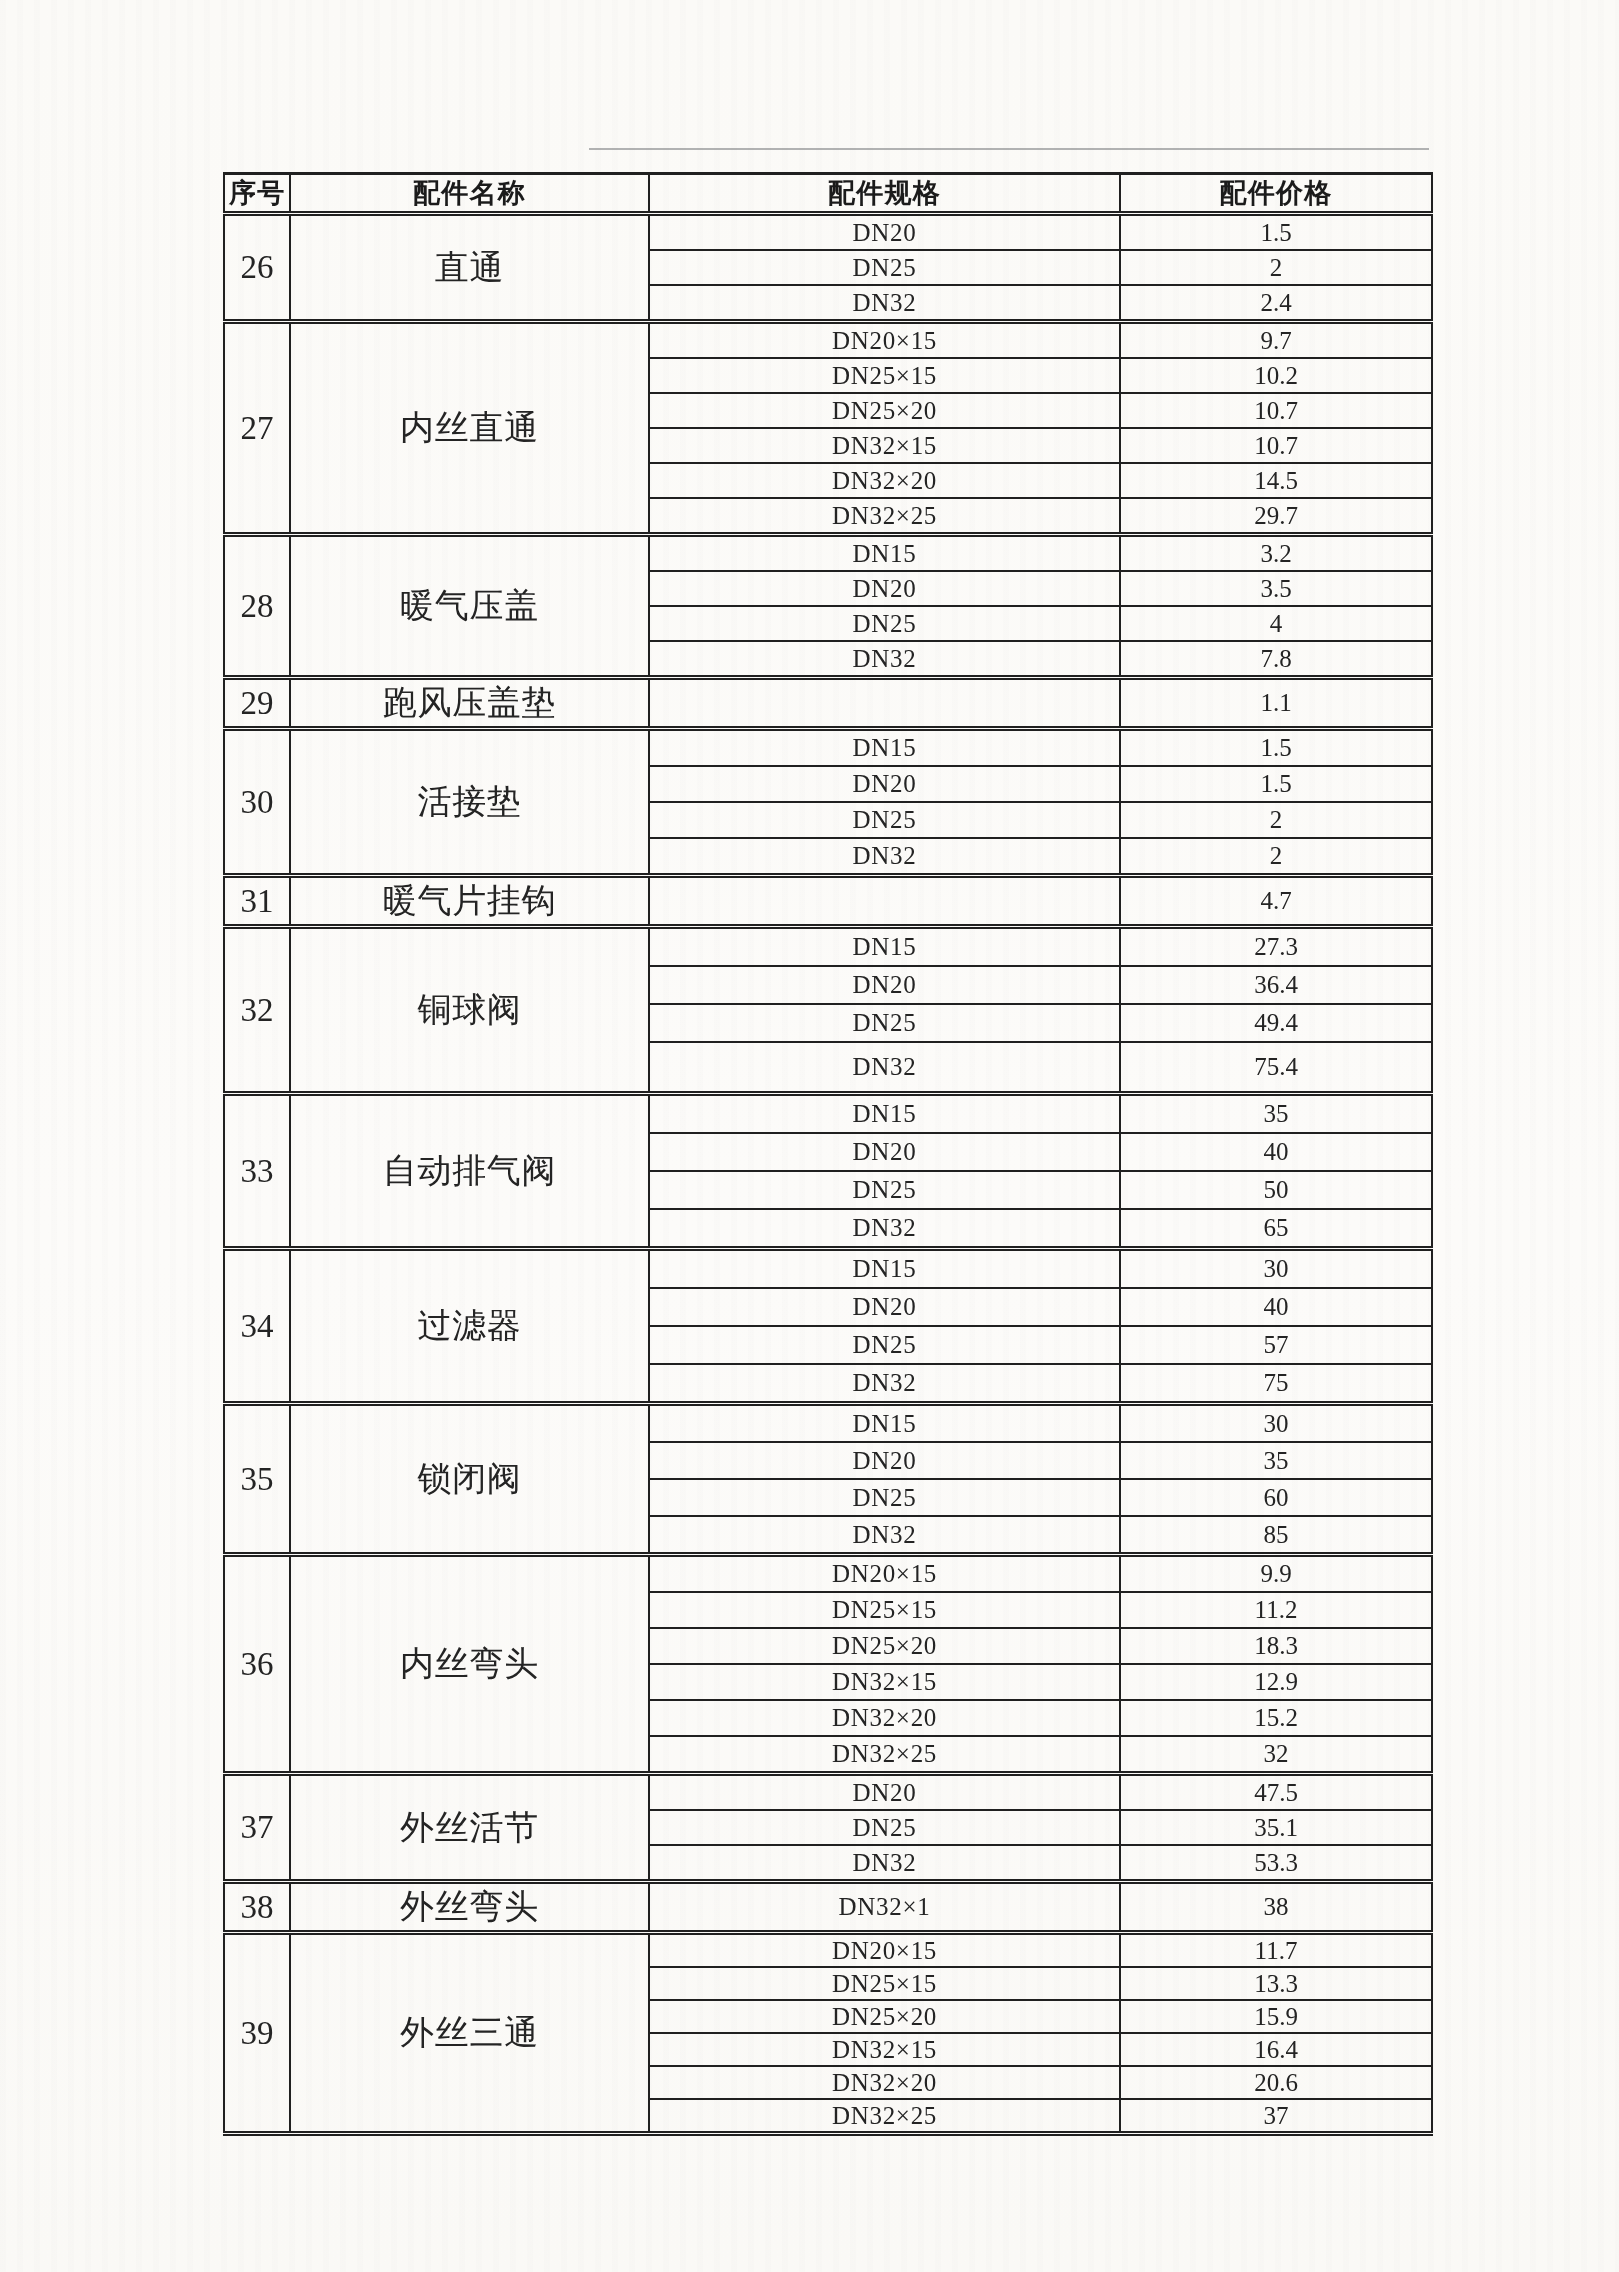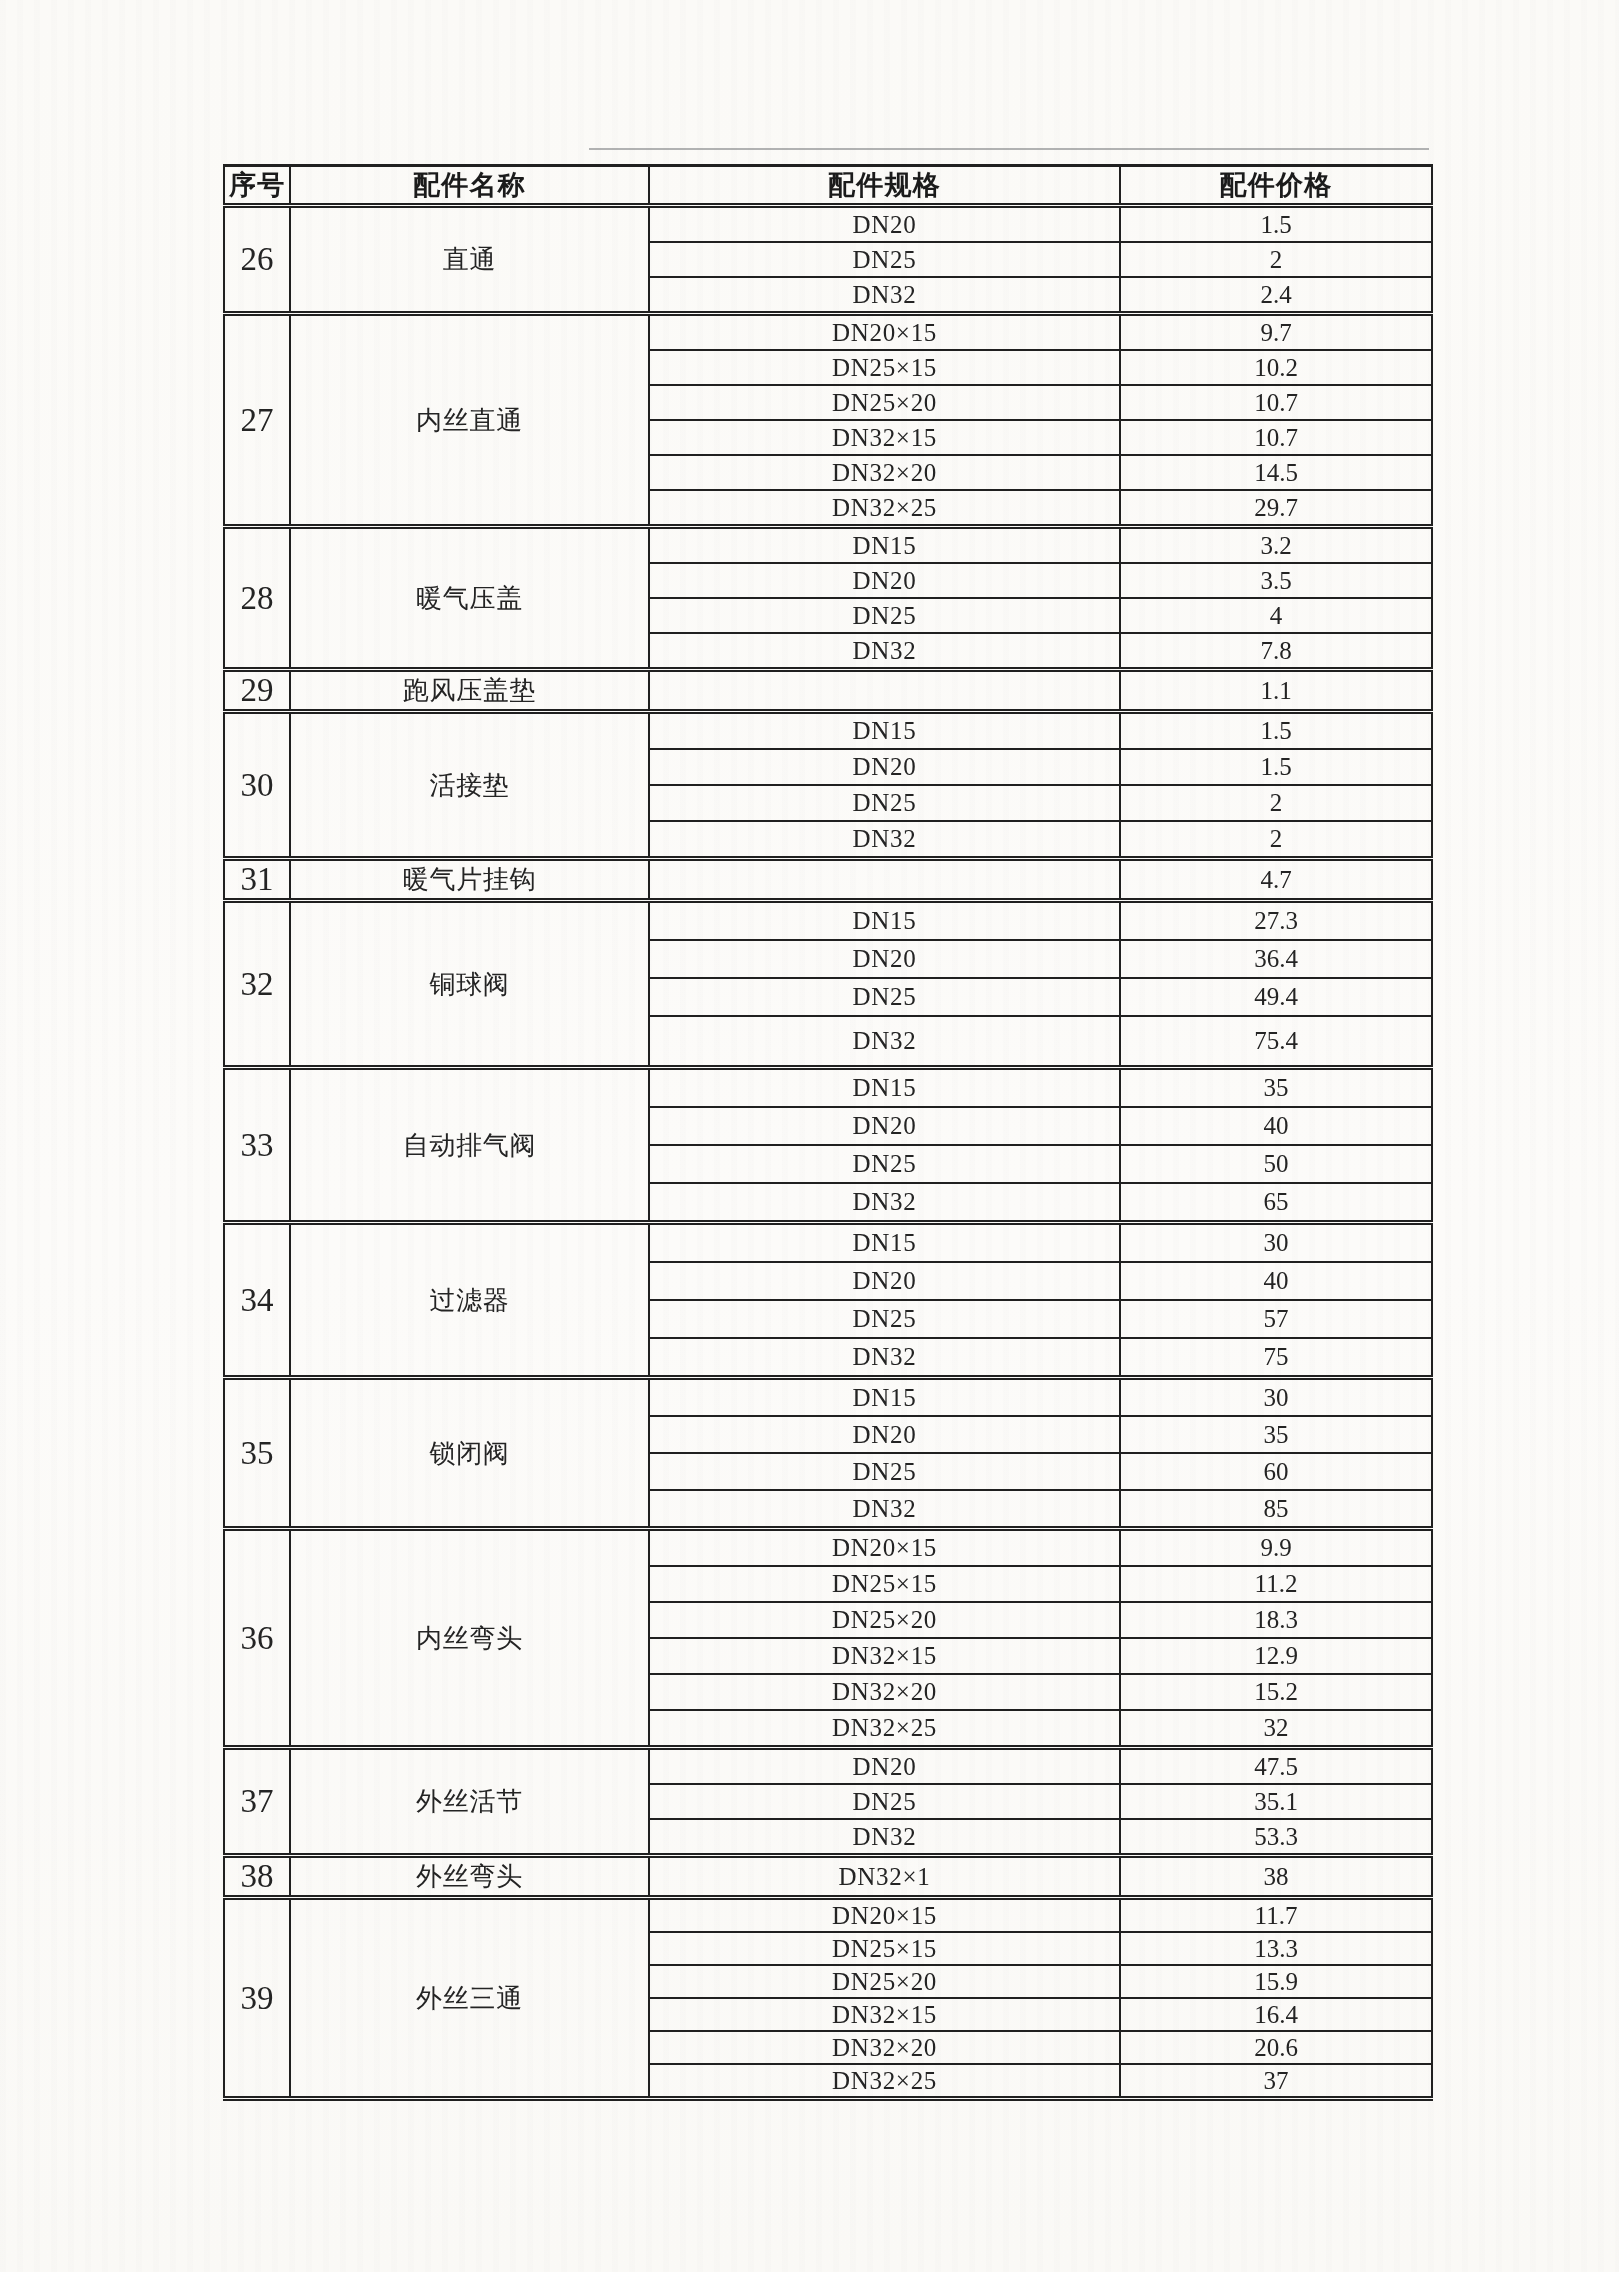--- a/index.html
+++ b/index.html
@@ -29,21 +29,21 @@
     top:148px;
     left:589px;
     width:840px;
     height:2px;
     background:#3a3d42;
     opacity:.38;
   }
   table.price-table{
     position:absolute;
     left:223px;
-    top:164px;
+    top:172px;
     width:1207px;
     border-collapse:collapse;
     table-layout:fixed;
     border:2.6px solid var(--line);
     border-top:3.3px solid var(--line);
     border-bottom:5.9px double var(--line);
   }
   col.c-no{width:66px;}
   col.c-name{width:359px;}
   col.c-spec{width:471px;}
@@ -64,21 +64,21 @@
     font-size:27px;
     letter-spacing:1.3px;
     height:30px;
     border-bottom:5.9px double var(--line);
     color:#1b1b1b;
   }
   td{
     font-size:25px;
     color:var(--ink);
   }
-  td.col-name{font-size:26px;letter-spacing:0.7px;}
+  td.col-name{font-size:34px;letter-spacing:0.7px;}
   td.col-no{font-size:33px;}
   td.col-spec{letter-spacing:0.7px;}
   tr.sec-start td{border-top:5.9px double var(--line);}
   
   tr.sec-26 td{height:33px;}
   tr.sec-27 td{height:33px;}
   tr.sec-28 td{height:33px;}
   tr.sec-29 td{height:29px;}
   tr.sec-30 td{height:34px;}
   tr.sec-31 td{height:30px;}

